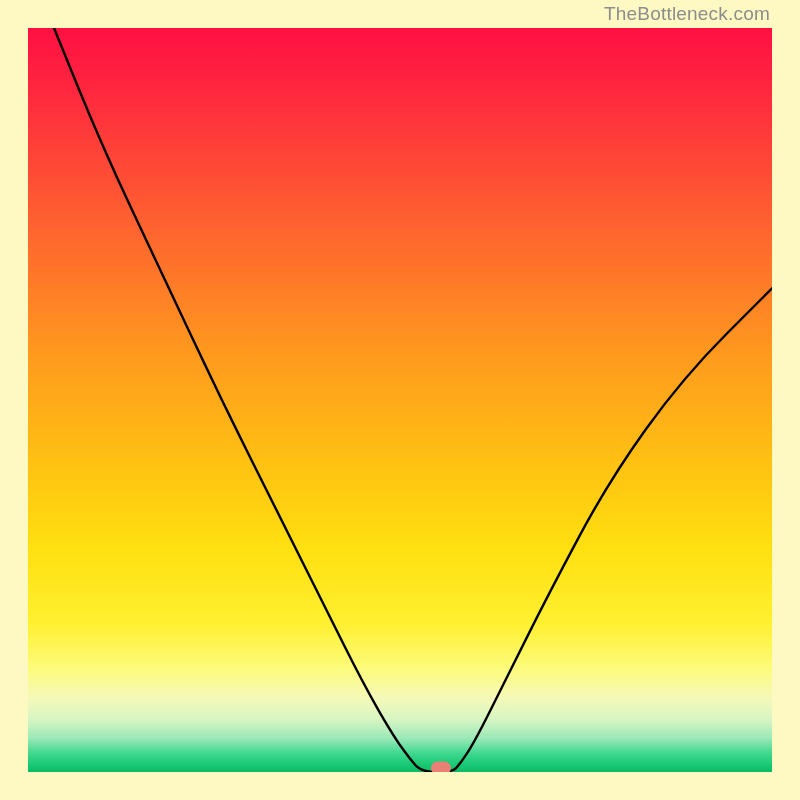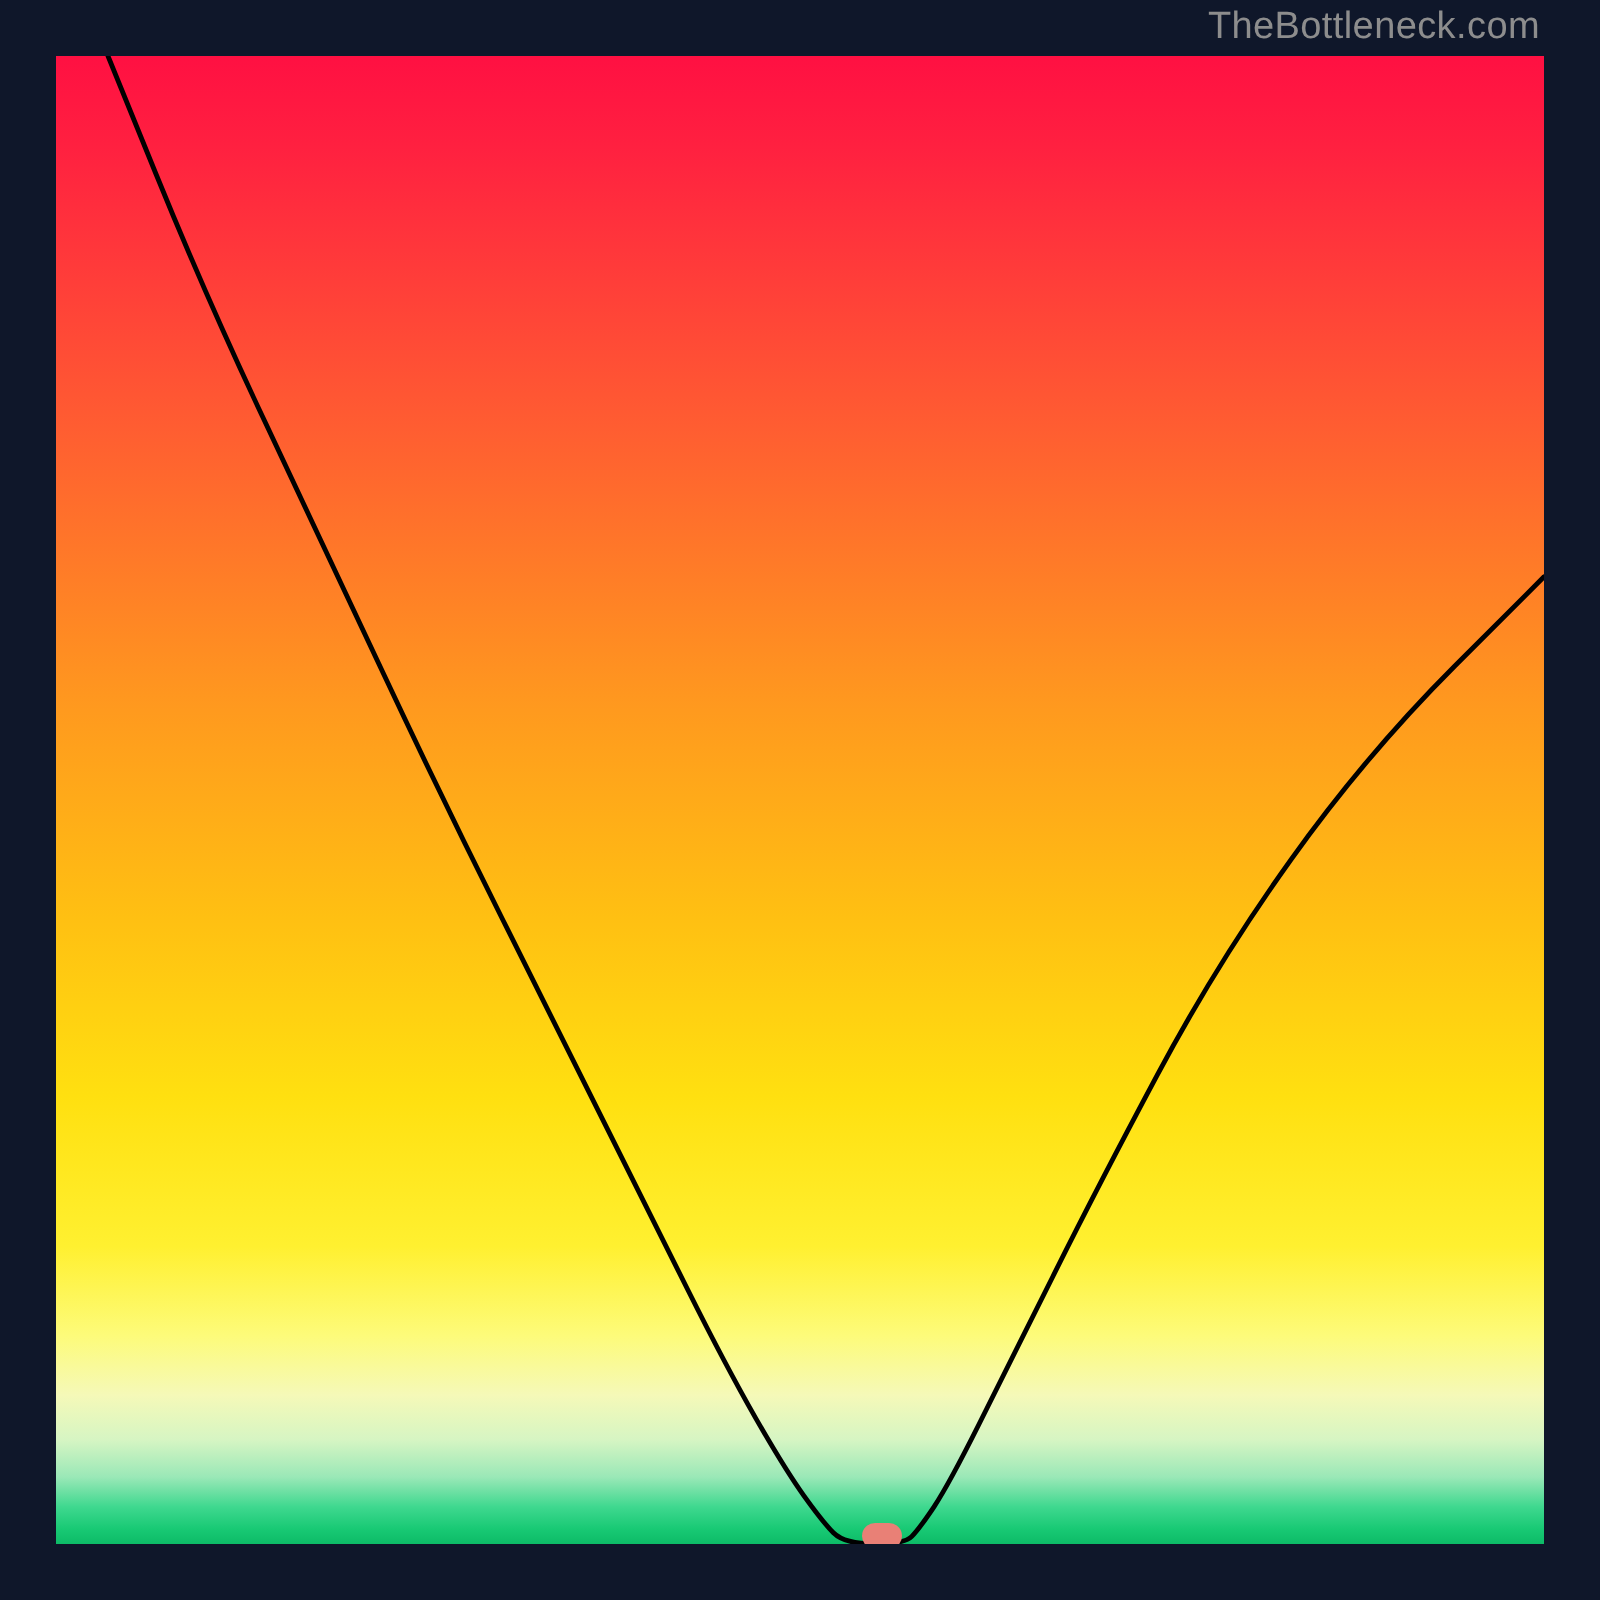--- a/index.html
+++ b/index.html
@@ -11,21 +11,21 @@
     overflow: hidden;
     position: relative;
     font-family: Arial, sans-serif;
   }
   .frame {
     position: absolute;
     top: 0;
     left: 0;
     width: 800px;
     height: 800px;
-    background: #0f172a;
+    background: #fef9c3;
   }
   .plot-area {
     position: absolute;
     top: 28px;
     left: 28px;
     width: 744px;
     height: 744px;
     overflow: hidden;
   }
   .gradient {

